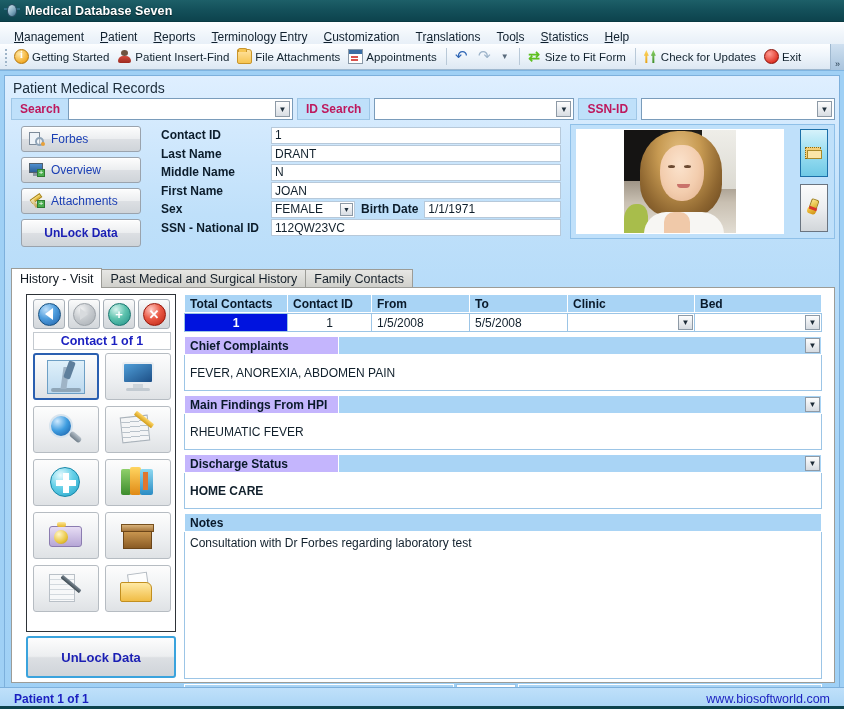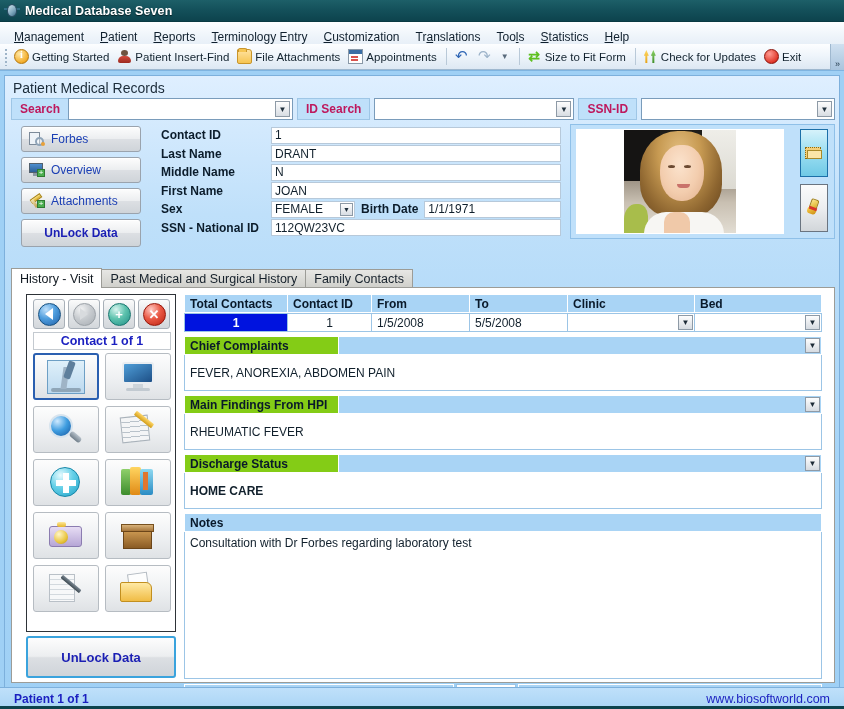--- a/index.html
+++ b/index.html
@@ -426,21 +426,21 @@
     position:absolute; right:1px; top:1px; width:15px; height:15px;
     background:linear-gradient(#fdfdfd,#d6dbe1); border:1px solid #8e9aa6;
     display:flex;align-items:center;justify-content:center;font-size:8px;color:#1c2a36;
   }
 
   .sec { margin-top:4px; }
   .sec-head {
     display:flex; height:19px; align-items:stretch;
   }
   .sec-title {
-    width:155px; background:#84cc16; border:1px solid #ffffff;
+    width:155px; background:#c4b5fd; border:1px solid #ffffff;
     font-weight:bold; font-size:12px; color:#09192a;
     display:flex; align-items:center; padding-left:5px;
   }
   .sec-combo {
     flex:1; background:#a9d4f5; border:1px solid #ffffff; border-left:none;
     position:relative;
   }
   .sec-combo .arrow {
     position:absolute; right:1px; top:1px; width:15px; height:15px;
     background:linear-gradient(#fdfdfd,#d6dbe1); border:1px solid #8e9aa6;

